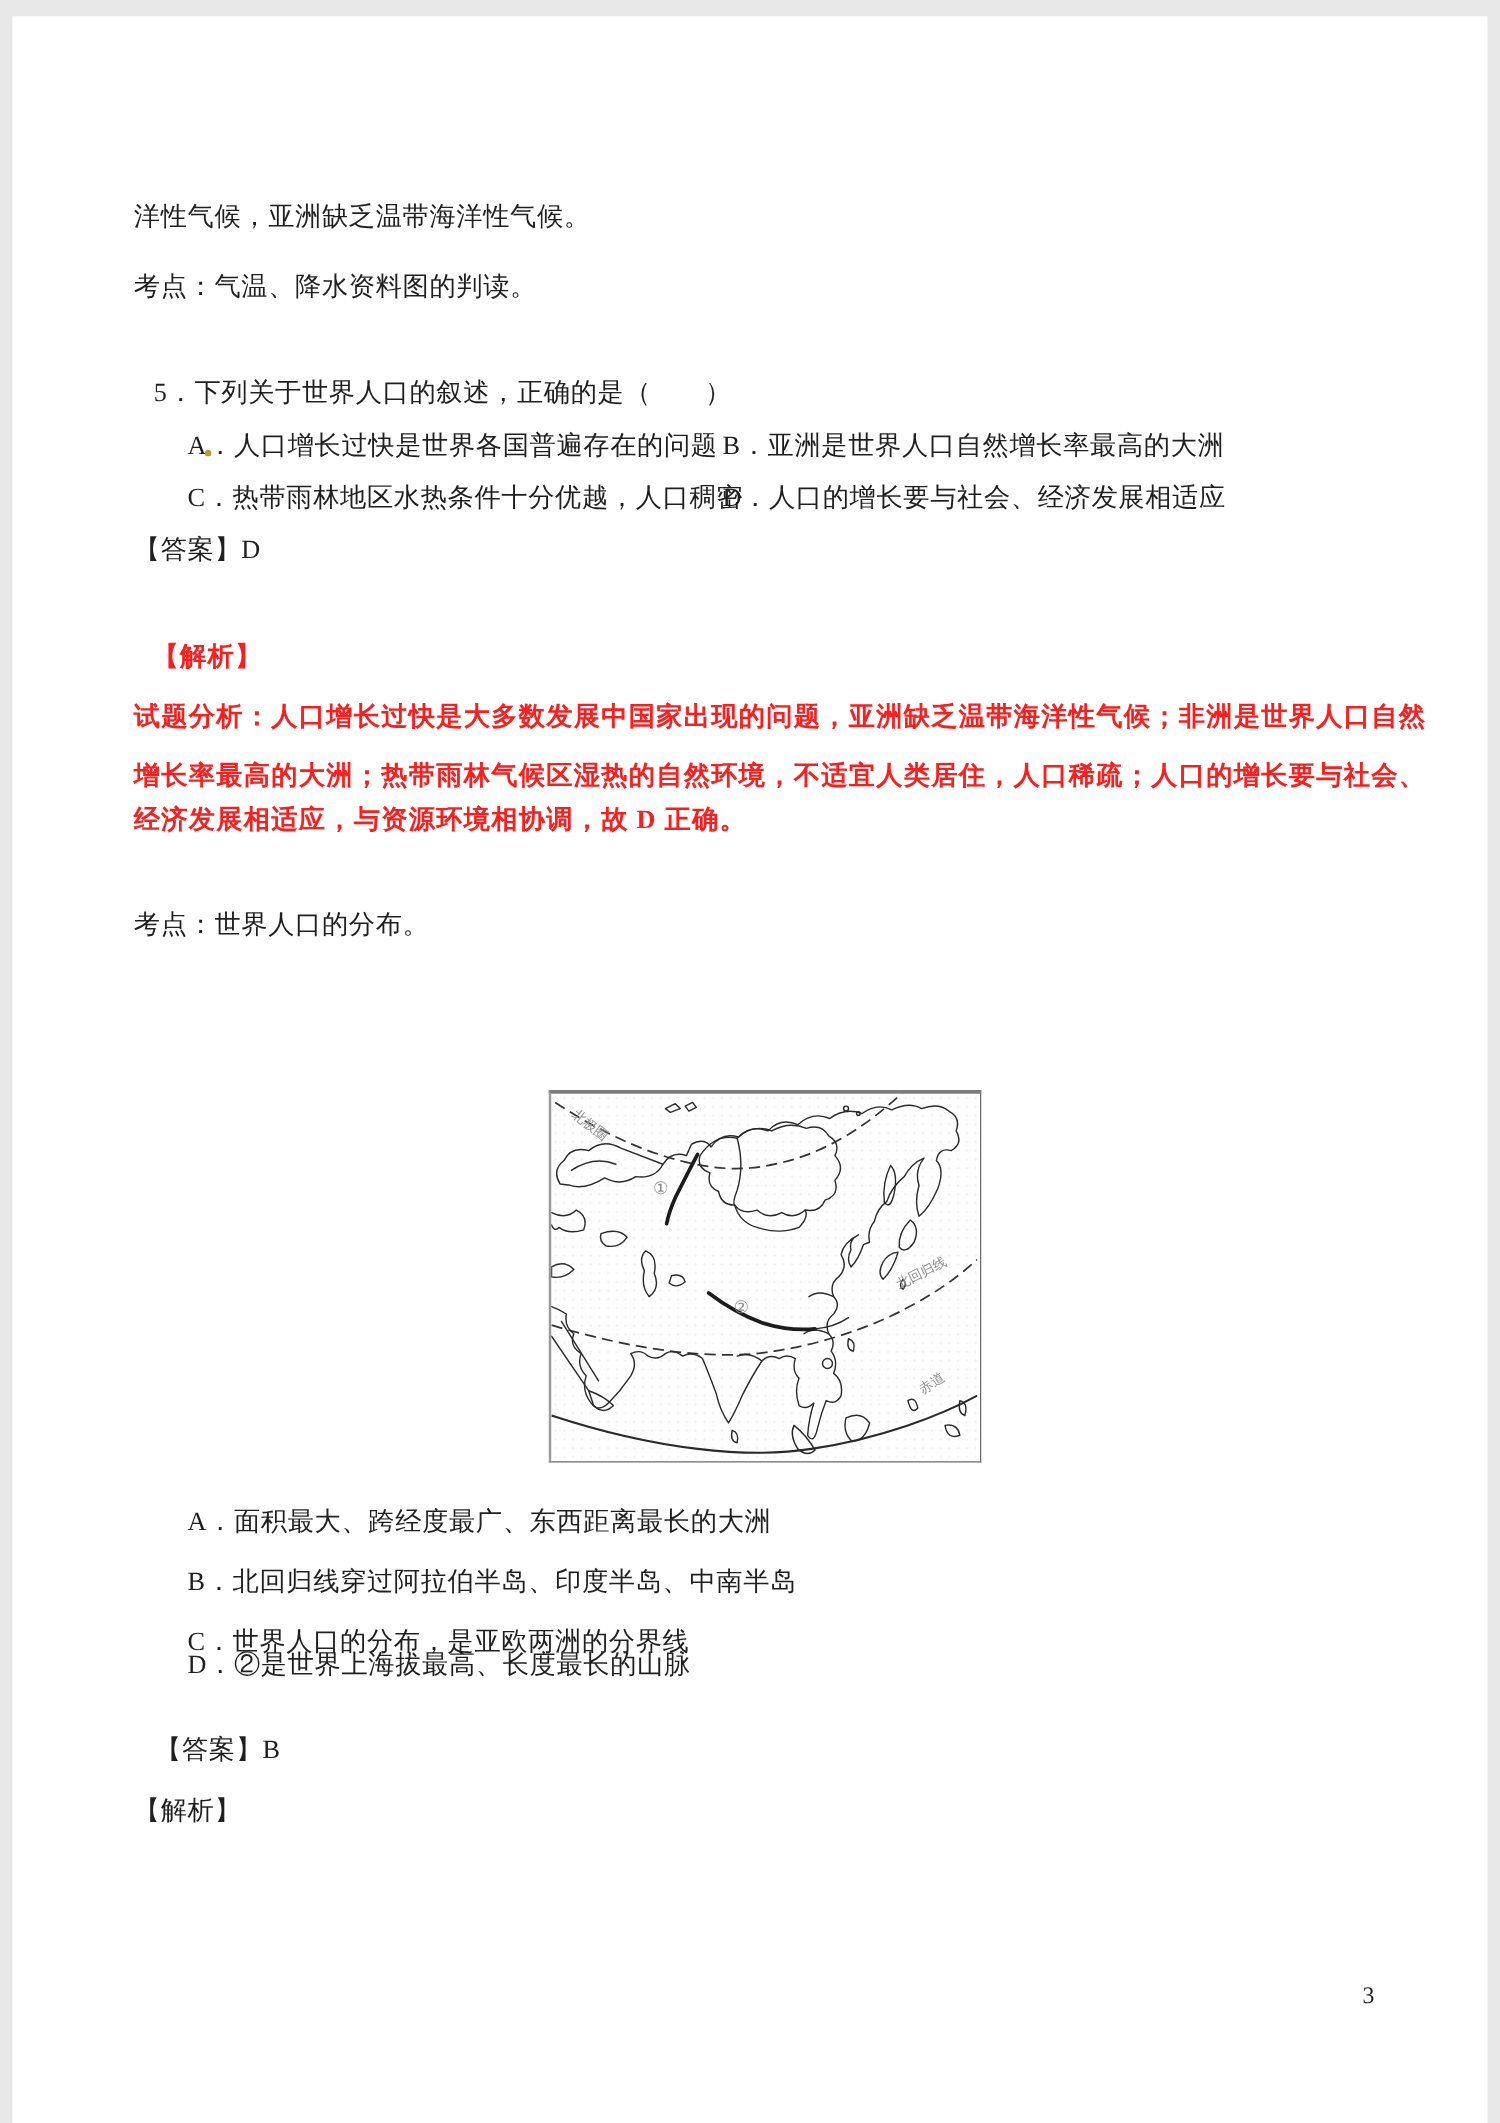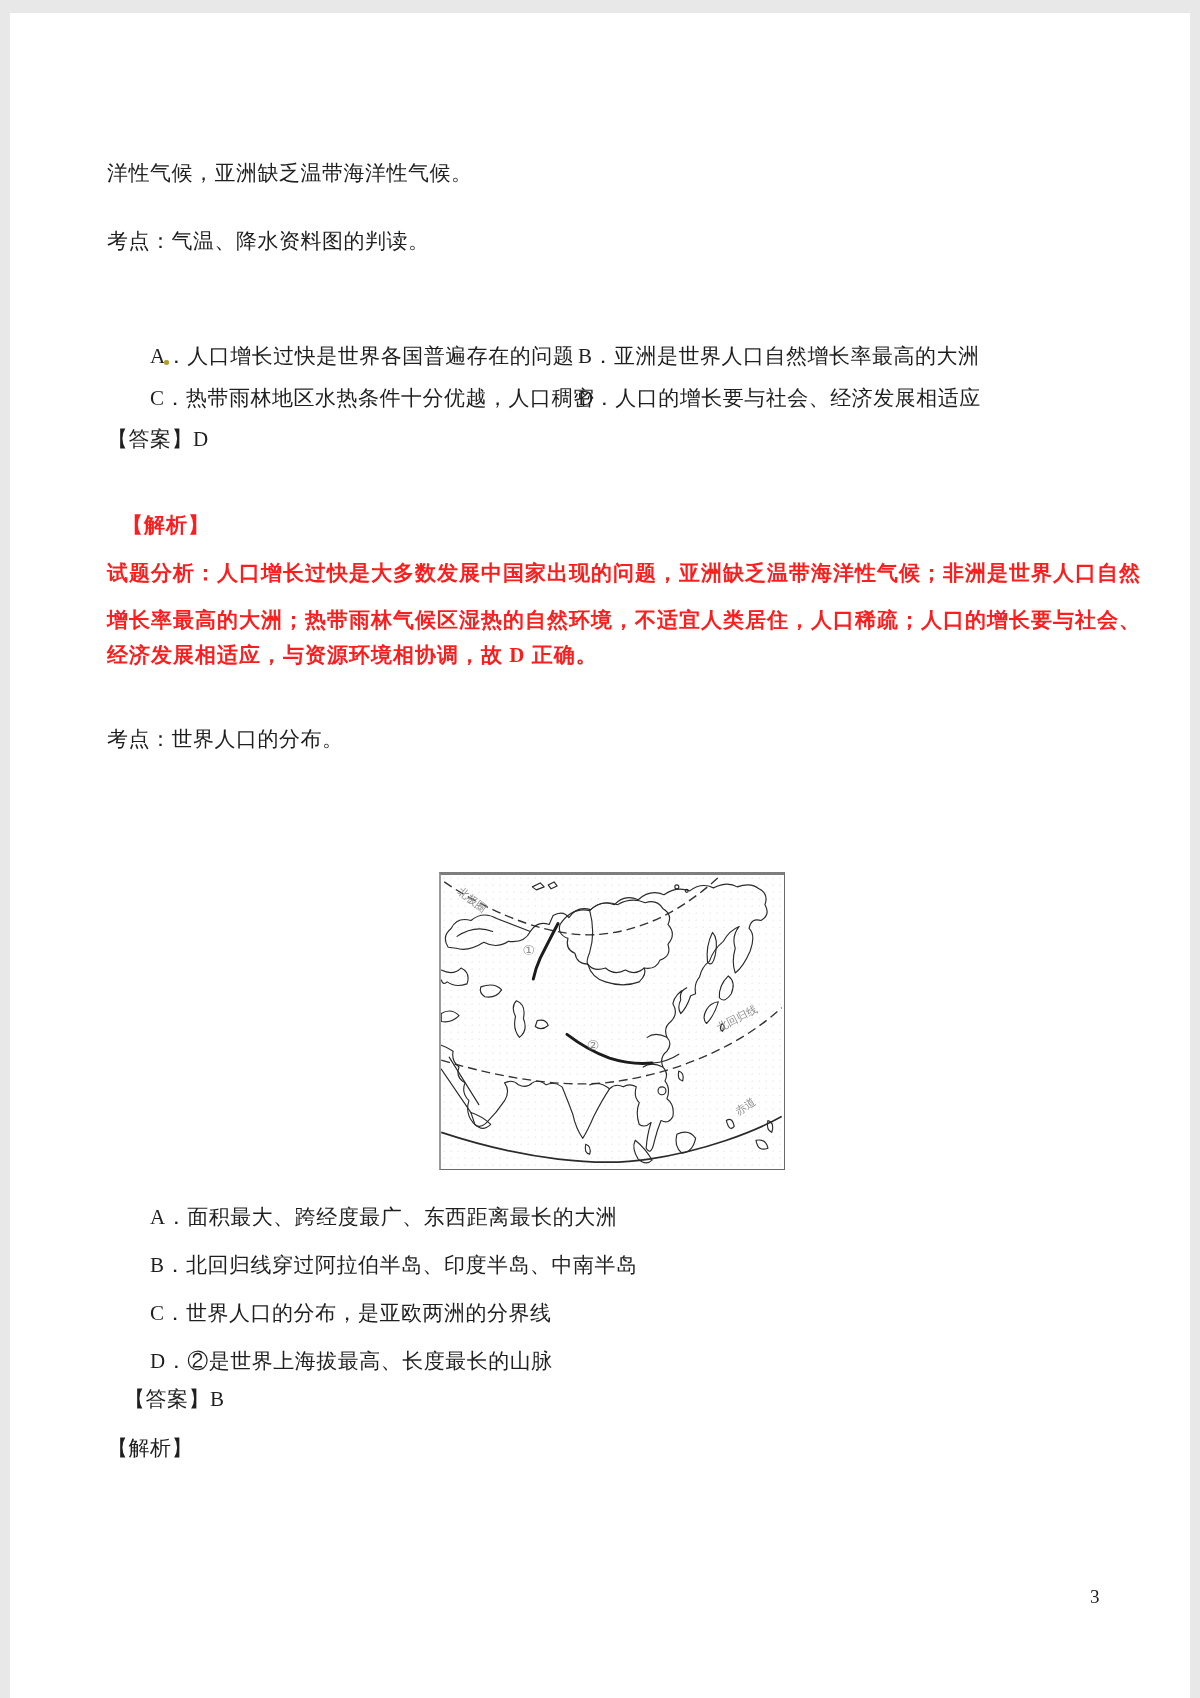--- a/index.html
+++ b/index.html
@@ -53,22 +53,23 @@
     border-radius:2px;
     background:#ad9f2d;
   }
 </style>
 </head>
 <body>
 
 <div class="page">
 
   <div class="t" style="left:97px;top:146px">洋性气候，亚洲缺乏温带海洋性气候。</div>
-  <div class="t" style="left:97px;top:214px">考点：气温、降水资料图的判读。</div>
+  <div class="t" style="left:97px;top:202px">考点：气温、降水资料图的判读。</div>
 
+  <div class="t" style="left:113px;top:287px">5．下列关于世界人口的叙述，正确的是（　　）</div>
 
   <div class="t" style="left:140px;top:329px">A．人口增长过快是世界各国普遍存在的问题</div>
   <div class="artifact-dot"></div>
   <div class="t" style="left:568px;top:329px">B．亚洲是世界人口自然增长率最高的大洲</div>
   <div class="t" style="left:140px;top:371px">C．热带雨林地区水热条件十分优越，人口稠密</div>
   <div class="t" style="left:568px;top:371px">D．人口的增长要与社会、经济发展相适应</div>
 
   <div class="t" style="left:97px;top:412px">【答案】D</div>
 
   <div class="t red" style="left:112px;top:498px">【解析】</div>
@@ -135,20 +136,20 @@
       <text class="maplbl" x="281" y="158" transform="rotate(-27 281 158)">北回归线</text>
       <text class="maplbl" x="300" y="243" transform="rotate(-33 300 243)">赤道</text>
       <text class="mapnum" x="82" y="81">①</text>
       <text class="mapnum" x="147" y="177">②</text>
     </svg>
   </div>
 
   <div class="t" style="left:140px;top:1190px">A．面积最大、跨经度最广、东西距离最长的大洲</div>
   <div class="t" style="left:140px;top:1238px">B．北回归线穿过阿拉伯半岛、印度半岛、中南半岛</div>
   <div class="t" style="left:140px;top:1286px">C．世界人口的分布，是亚欧两洲的分界线</div>
-  <div class="t" style="left:140px;top:1334px">D．②是世界上海拔最高、长度最长的山脉</div>
+  <div class="t" style="left:140px;top:1304px">D．②是世界上海拔最高、长度最长的山脉</div>
 
   <div class="t" style="left:114px;top:1372px">【答案】B</div>
   <div class="t" style="left:97px;top:1421px">【解析】</div>
 
   <div class="t pagenum" style="left:1080px;top:1570px">3</div>
 
 </div>
 
 </body></html>

